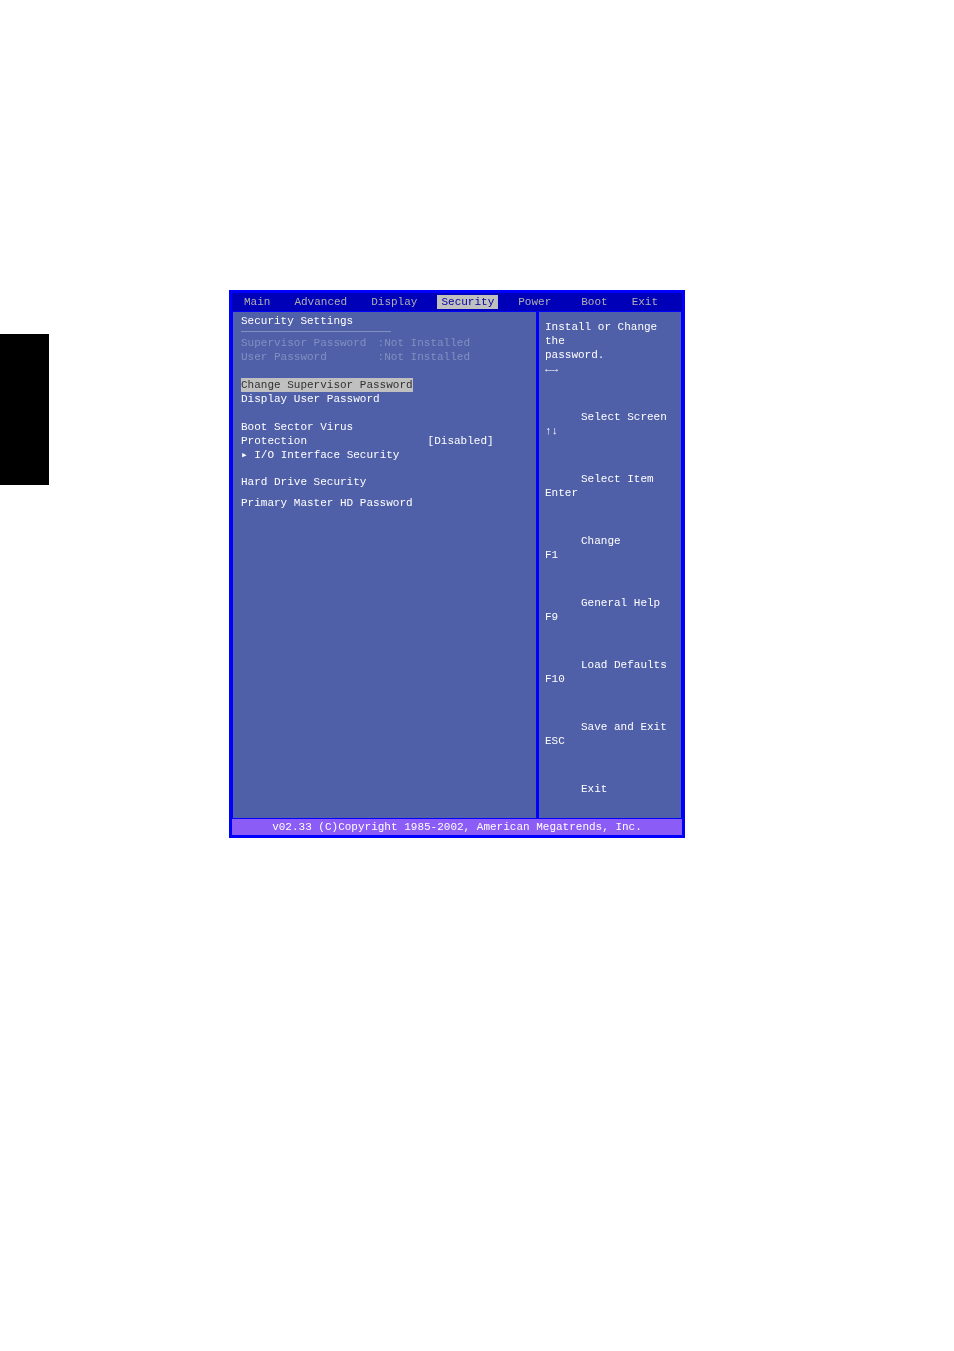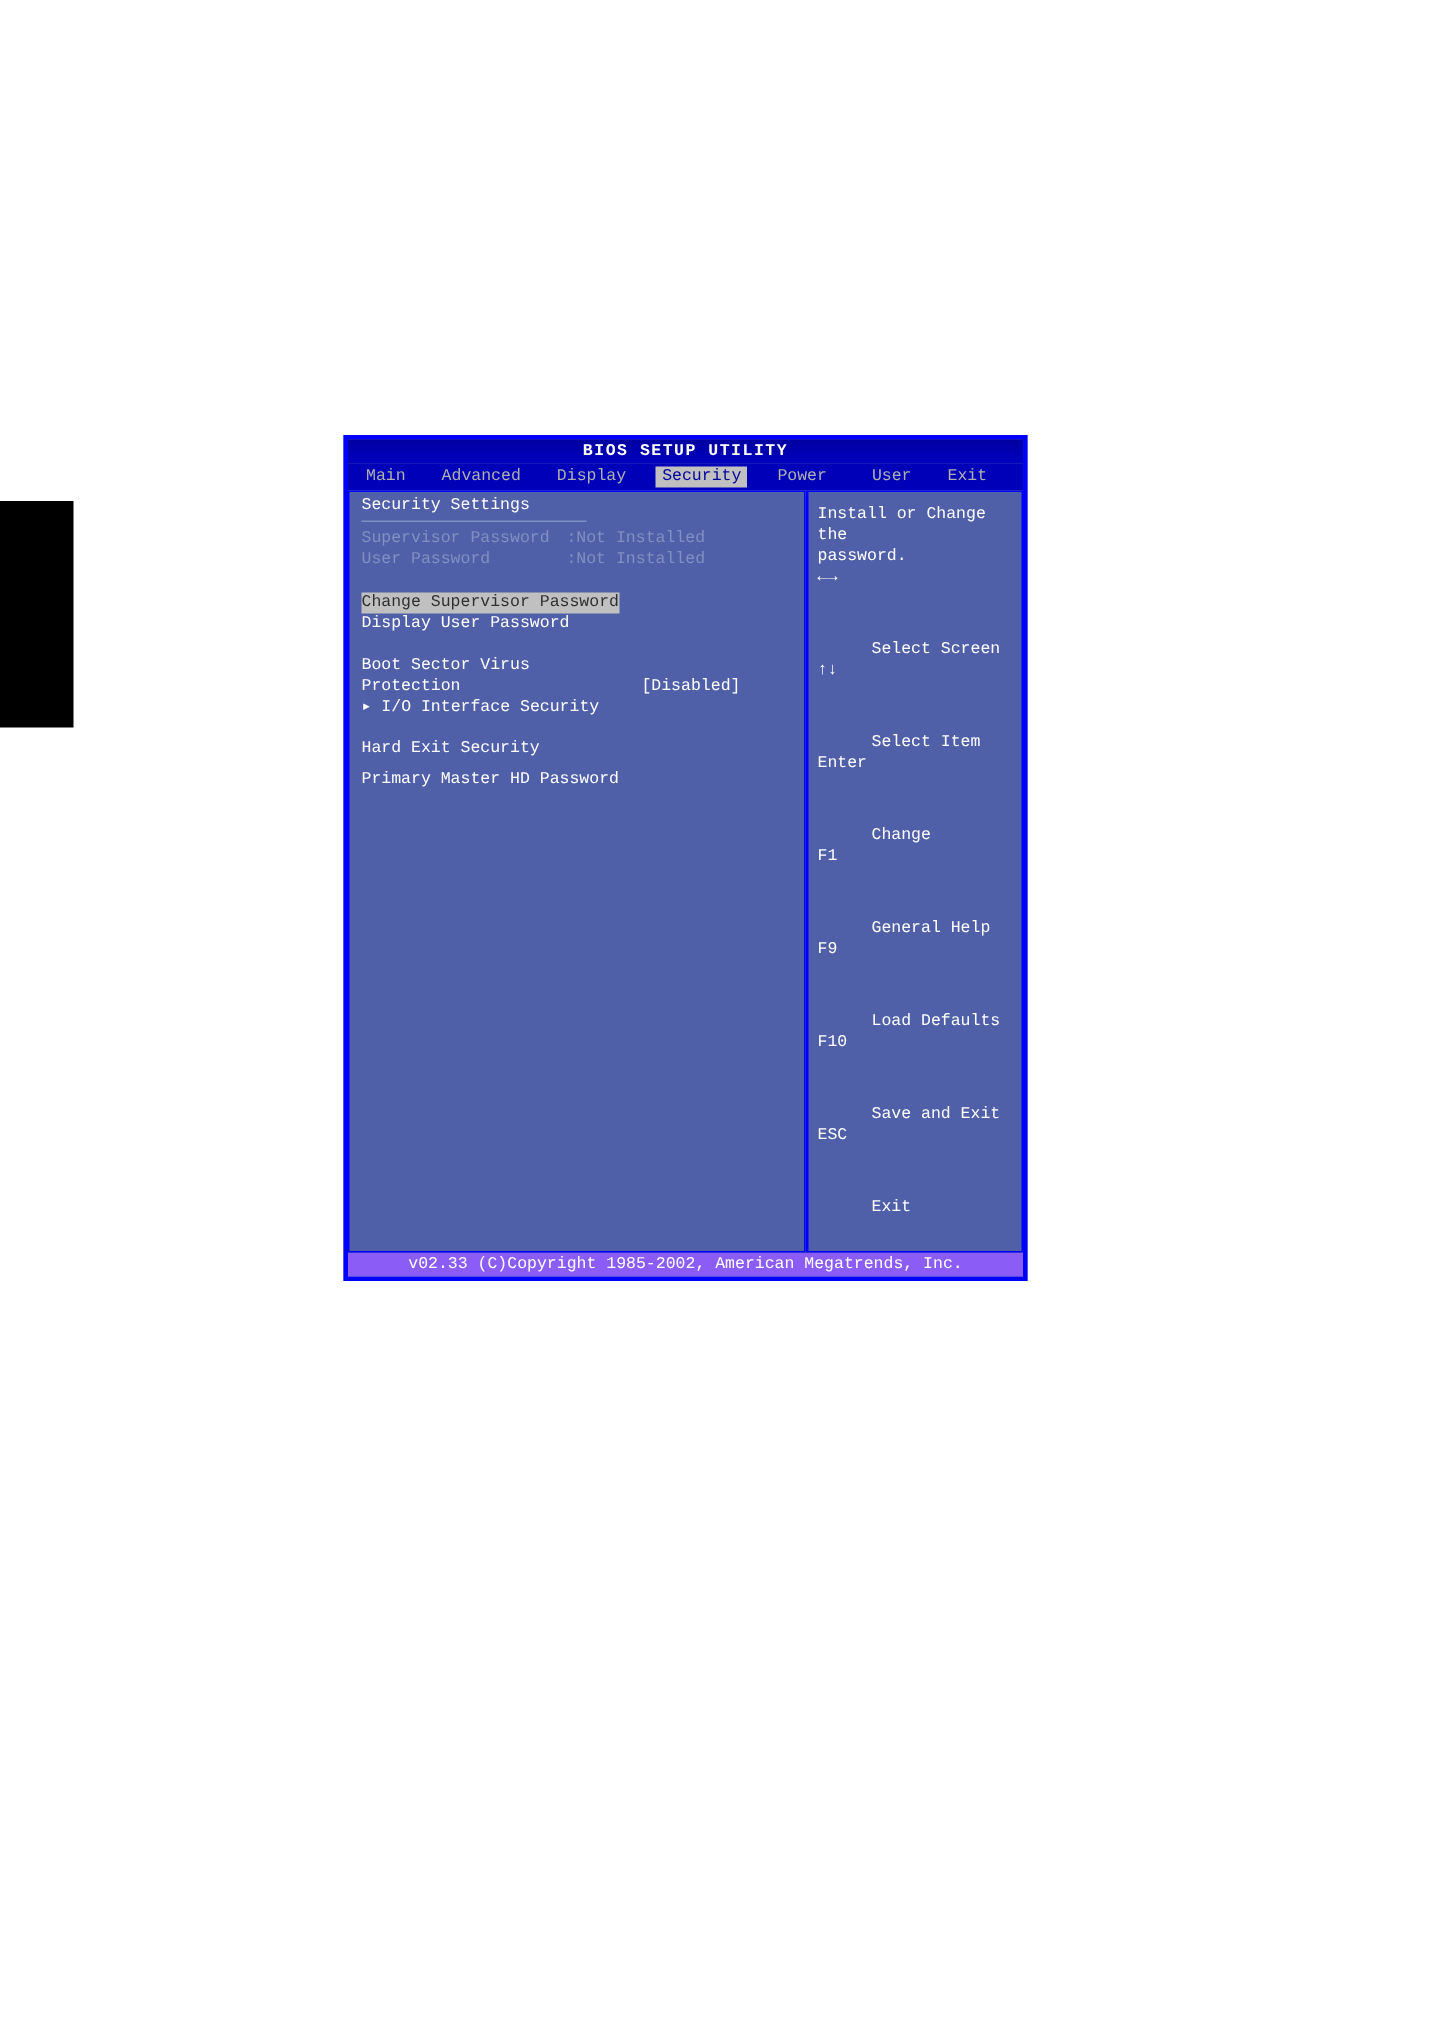--- a/index.html
+++ b/index.html
@@ -151,31 +151,28 @@
       height: 8px;
     }
   </style>
 </head>
 <body>
 
 <div class="sidebar-edge"></div>
 
 <div class="bios-window">
 
-  <div class="title-bar">
-    <span>BIOS SETUP UTILITY</span>
-  </div>
 
   <div class="menu-bar">
     <span class="menu-item">Main</span>
     <span class="menu-item">Advanced</span>
     <span class="menu-item">Display</span>
     <span class="menu-item active">Security</span>
     <span class="menu-item">Power</span>
-    <span class="menu-item" style="margin-left:6px">User</span>
+    <span class="menu-item" style="margin-left:6px">Boot</span>
     <span class="menu-item">Exit</span>
   </div>
 
   <div class="content-area">
 
     <div class="main-pane">
 
       <div class="section-heading">Security Settings</div>
       <div class="divider"></div>
 
@@ -201,21 +198,21 @@
         <span class="big-label">Boot Sector Virus Protection</span>
         <span class="value">[Disabled]</span>
       </div>
       <div class="row selectable">
         <span class="arrow">▸ </span>
         <span class="sub">I/O Interface Security</span>
       </div>
 
       <div class="spacer"></div>
 
-      <div class="section-heading">Hard Exit Security</div>
+      <div class="section-heading">Hard Drive Security</div>
 
       <div class="spacer-small"></div>
 
       <div class="row selectable">Primary Master HD Password</div>
 
       <div style="height:120px"></div>
     </div>
 
     <div class="side-pane">
       <div class="help-text">

